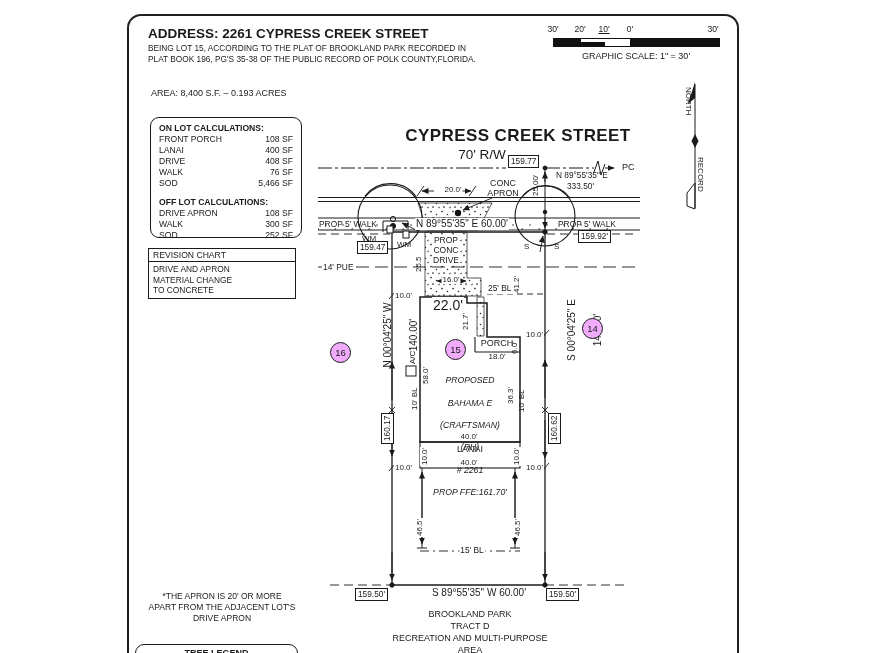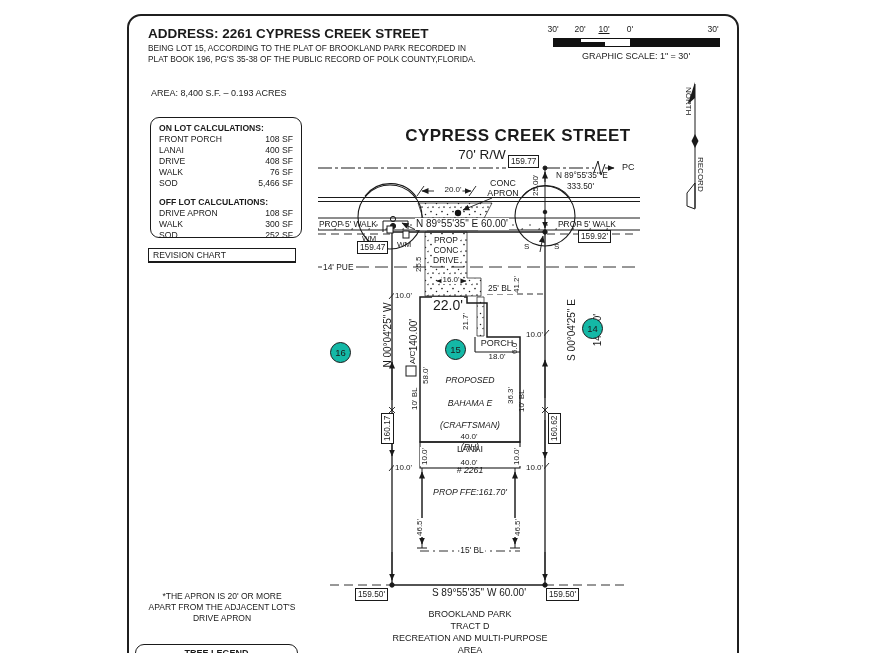--- a/index.html
+++ b/index.html
@@ -13,21 +13,21 @@
   .c{transform:translateX(-50%);text-align:center;}
   .bg{background:#fff;padding:0 1px;}
   .rot{transform:rotate(-90deg);transform-origin:left top;white-space:nowrap;}
   .rot90{transform:rotate(90deg);transform-origin:left top;white-space:nowrap;}
   .rotc{transform:rotate(-90deg);transform-origin:left top;text-align:center;}
   .box{position:absolute;border:1px solid #1a1a1a;background:#fff;font-size:8.3px;
        line-height:11px;padding:0 2px;z-index:6;white-space:nowrap;}
   .boxr{transform:rotate(-90deg);transform-origin:left top;}
   .b{font-weight:bold;}
   .lotnum{position:absolute;width:19px;height:19px;border:1.3px solid #1a1a1a;
-          border-radius:50%;background:#14b8a6;display:flex;align-items:center;
+          border-radius:50%;background:#f0abfc;display:flex;align-items:center;
           justify-content:center;font-size:9.5px;z-index:6;}
   .calcbox{position:absolute;left:150px;top:117px;width:152px;height:121px;
            border:1.6px solid #1a1a1a;border-radius:9px;padding:5px 8px 0 8px;
            box-sizing:border-box;z-index:5;background:#fff;}
   .calcbox .t{font-size:8.6px;font-weight:bold;line-height:11px;}
   .crow{display:flex;justify-content:space-between;font-size:8.6px;line-height:11px;}
   .gap{height:8px;}
   .revchart{position:absolute;left:148px;top:248px;width:148px;border:1.3px solid #1a1a1a;
             z-index:5;background:#fff;box-sizing:border-box;}
   .revchart .hd{font-size:8.6px;font-weight:normal;padding:1px 4px;border-bottom:1.3px solid #1a1a1a;}
@@ -229,20 +229,23 @@
       </div>
     <div class="crow">
         <span>SOD</span>
         <span>252 SF</span>
       </div>
   </div>
 
   <div class="revchart">
     <div class="hd">REVISION CHART</div>
     <div class="bd">
+      <div class="ds">DRIVE AND APRON
+MATERIAL CHANGE
+TO CONCRETE</div>
     </div>
   </div>
 
   <div class="scale">
     <span class="tick" style="left:5px;">30'</span>
     <span class="tick" style="left:32px;">20'</span>
     <span class="tick" style="left:56px;text-decoration:underline;">10'</span>
     <span class="tick" style="left:82px;">0'</span>
     <span class="tick" style="left:165px;">30'</span>
     <div class="sbar">

